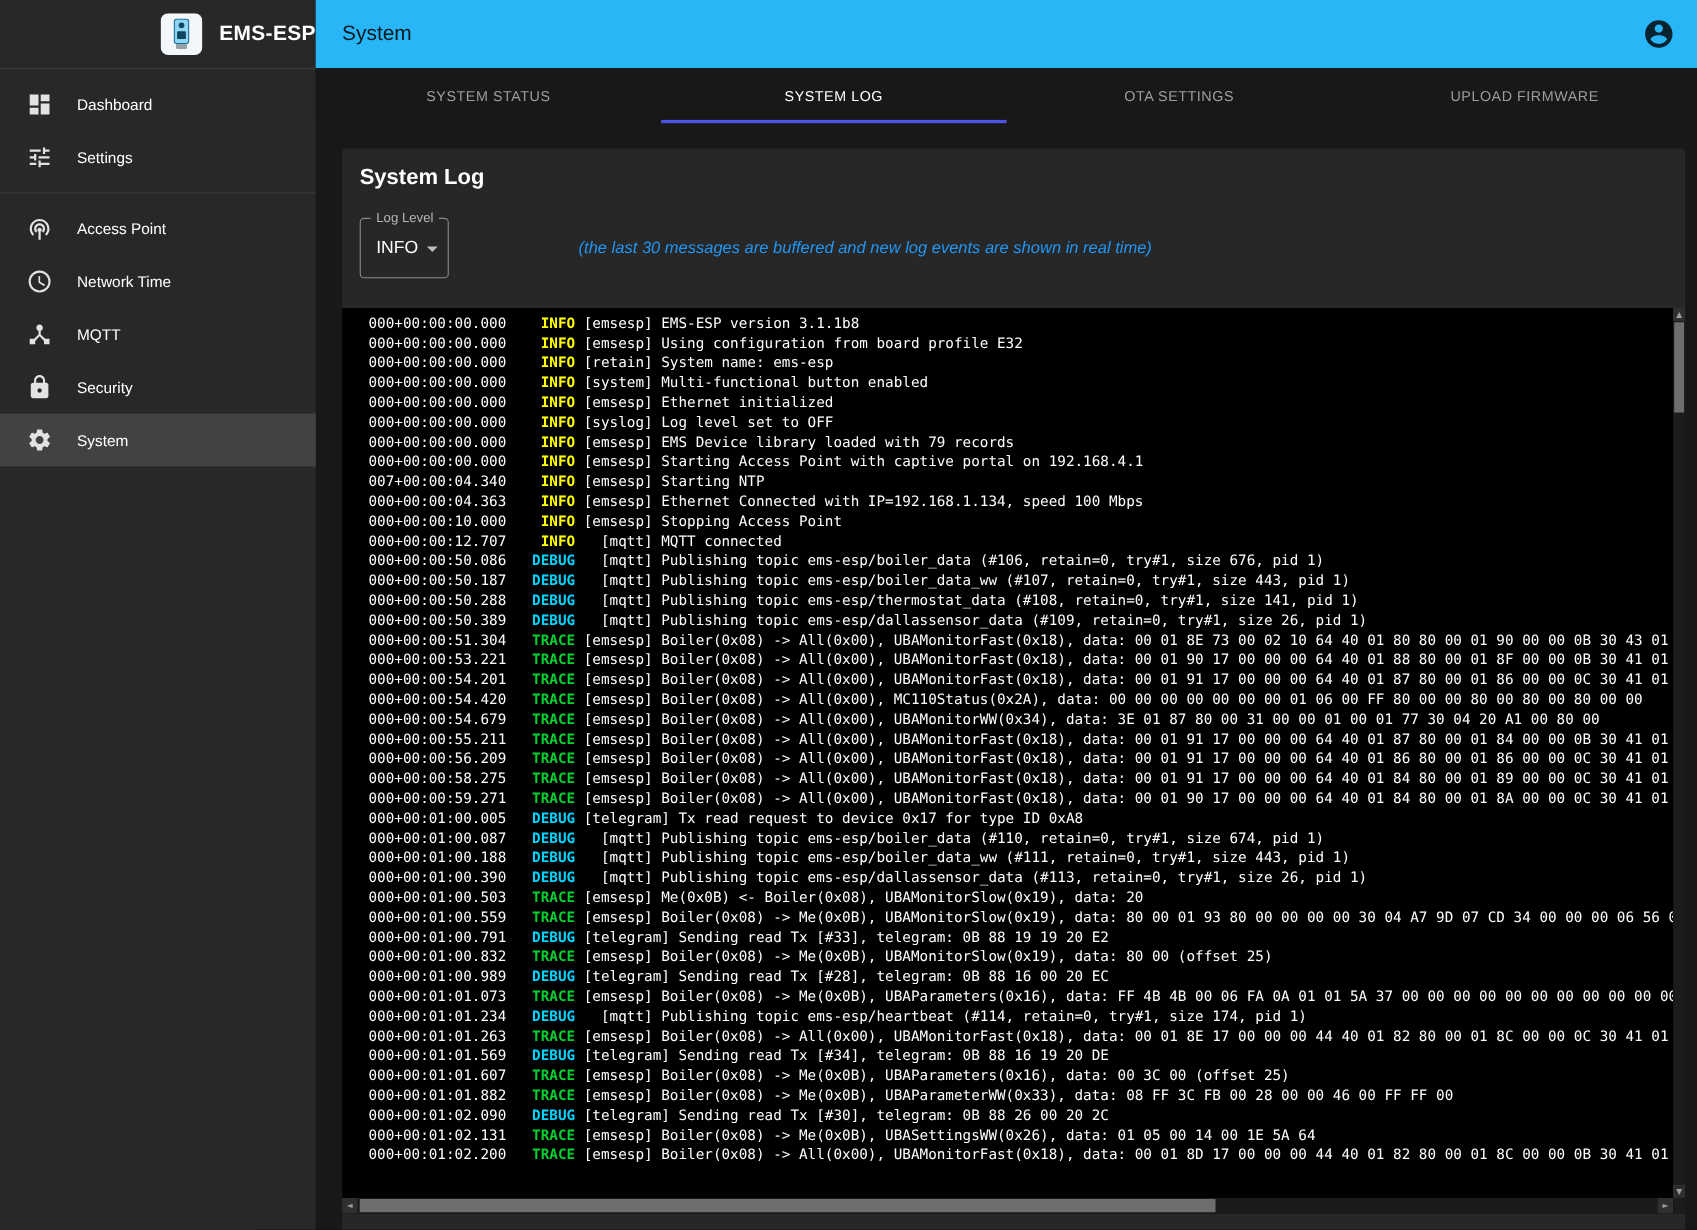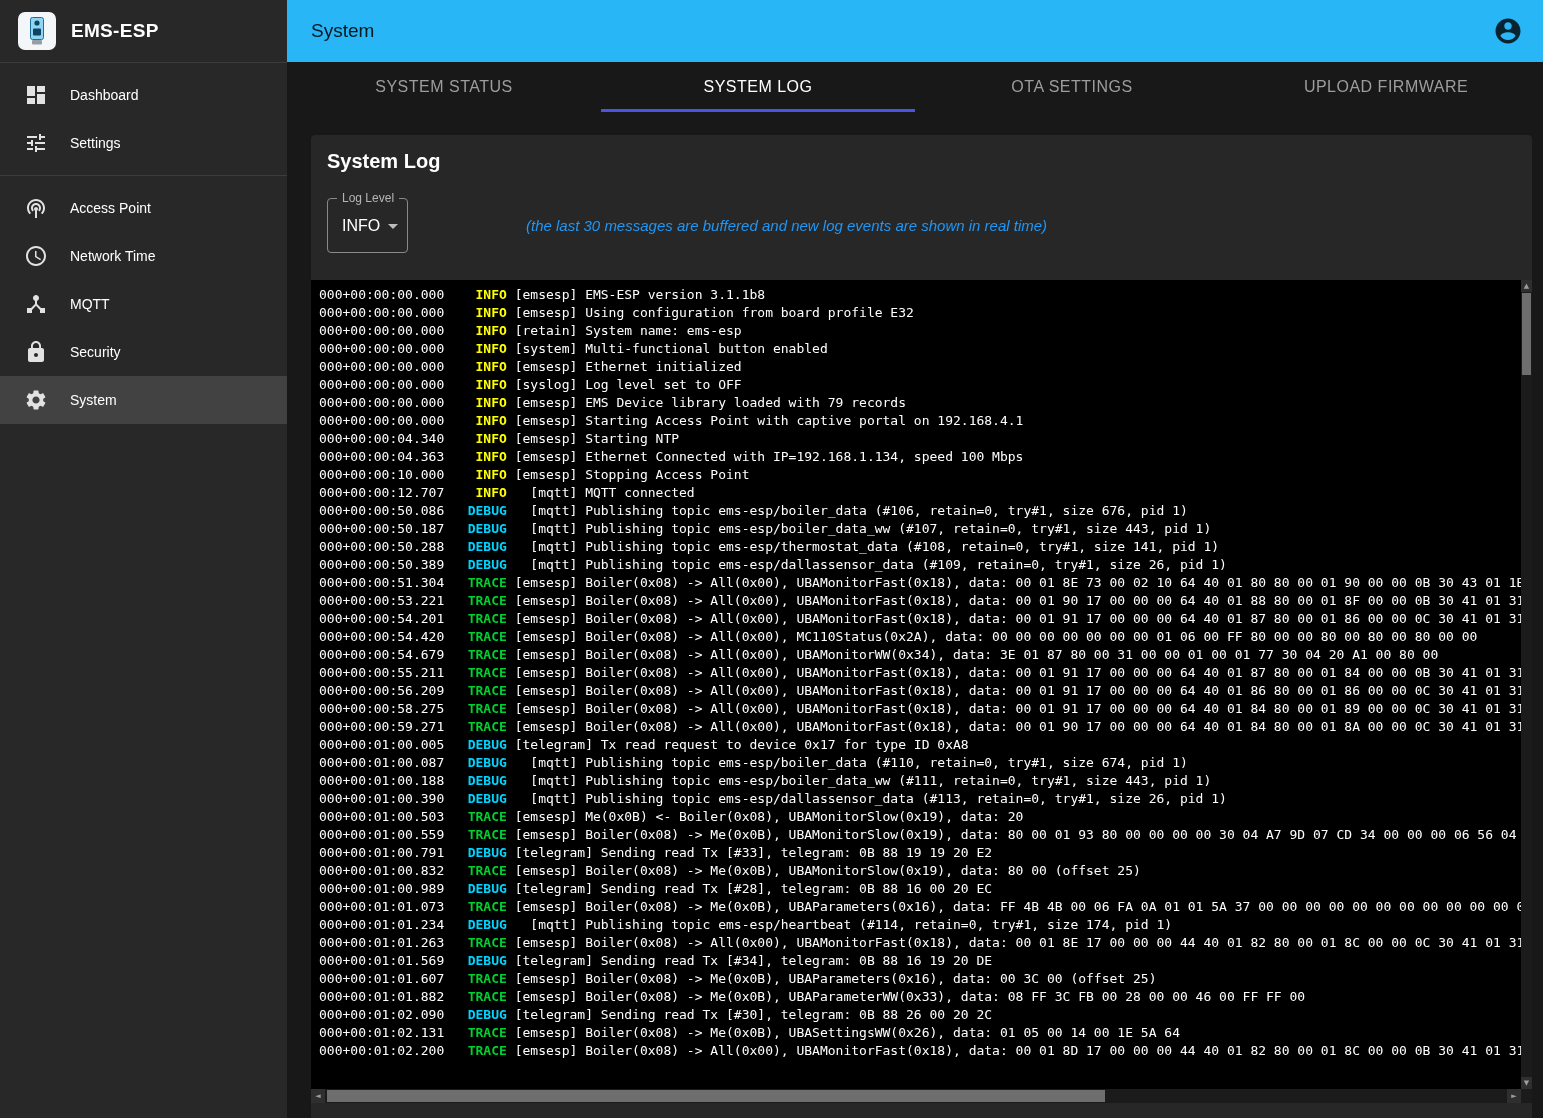--- a/index.html
+++ b/index.html
@@ -6,57 +6,57 @@
   html, body { margin: 0; padding: 0; }
   body {
     width: 1543px; height: 1118px; overflow: hidden;
     background: #181818;
     font-family: "Liberation Sans", "DejaVu Sans", sans-serif;
   }
   .app { display: flex; width: 100%; height: 100%; }
 
   
   .sidebar { width: 287px; min-width: 287px; background: #282828; display: flex; flex-direction: column; }
-  .sidebar-header { height: 62px; min-height: 62px; display: flex; align-items: center; padding-left: 18px; gap: 15px; }
+  .sidebar-header { height: 62px; min-height: 62px; display: flex; align-items: center; padding-left: 18px; gap: 15px; justify-content: flex-end; }
   .brand-title { color: #ffffff; font-size: 19px; font-weight: 700; letter-spacing: .3px; }
   .sidebar-divider { height: 1px; background: #3c3c3c; }
   .nav { padding-top: 8px; }
   .nav-mid-divider { margin: 8px 0; }
   .nav-item { height: 48px; display: flex; align-items: center; padding-left: 24px; gap: 22px; cursor: pointer; color: #ffffff; }
   .nav-item.selected { background: #424242; }
   .nav-icon { width: 24px; height: 24px; display: flex; align-items: center; justify-content: center; }
   .nav-label { font-size: 14px; }
 
   
   .main { flex: 1; display: flex; flex-direction: column; min-width: 0; }
   .appbar { height: 62px; min-height: 62px; background: var(--appbar-color, #29b6f6); display: flex; align-items: center; padding: 0 14px 0 24px; }
   .appbar-title { flex: 1; font-size: 19px; font-weight: 500; color: rgba(0,0,0,.87); }
   .account-btn { width: 42px; height: 42px; border-radius: 50%; display: flex; align-items: center; justify-content: center; cursor: pointer; }
 
   .tab-bar { height: 50px; min-height: 50px; display: flex; background: #181818; }
-  .tab { flex: 1; position: relative; display: flex; align-items: center; justify-content: center; color: #9d9d9d; font-size: 16px; font-weight: 500; letter-spacing: .5px; cursor: pointer; }
+  .tab { flex: 1; position: relative; display: flex; align-items: center; justify-content: center; color: #9d9d9d; font-size: 13px; font-weight: 500; letter-spacing: .5px; cursor: pointer; }
   .tab.active { color: #ffffff; }
   .tab-indicator { position: absolute; left: 0; right: 0; bottom: 0; height: 3px; background: var(--indicator-color, #4a54e1); }
 
   .content { flex: 1; padding: 23px 11px 0 24px; min-height: 0; }
   .card { background: #272727; border-radius: 4px 4px 0 0; height: 100%; display: flex; flex-direction: column; overflow: hidden; }
   .card-head { height: 145px; min-height: 145px; padding: 15px 16px 0 16px; }
   .card-title { margin: 0; color: #ffffff; font-size: 20px; font-weight: 700; }
   .controls { display: flex; align-items: center; margin-top: 25px; }
 
   .select-box { position: relative; width: 81px; height: 55px; border: 1px solid #8a8a8a; border-radius: 4px; cursor: pointer; }
   .select-label { position: absolute; top: -8px; left: 9px; padding: 0 5px; background: #272727; font-size: 12px; color: #b5b5b5; }
   .select-value { position: absolute; left: 14px; top: 50%; transform: translateY(-50%); color: #ffffff; font-size: 16px; }
   .caret { position: absolute; right: 9px; top: 50%; margin-top: -2px; width: 0; height: 0; border-left: 5px solid transparent; border-right: 5px solid transparent; border-top: 5px solid #bdbdbd; }
 
   .note { margin-left: 118px; font-size: 15px; font-style: italic; color: var(--note-color, #2196f3); }
 
   
   .console { position: relative; background: #000000; height: 823px; min-height: 823px; }
-  .log-lines { position: absolute; left: 0; top: 0; right: 11px; bottom: 14px; overflow: hidden; padding: 6px 0 0 8px;
+  .log-lines { position: absolute; left: 0; top: 0; right: 11px; bottom: 14px; overflow: hidden; padding: 6px 0 0 24px;
     font-family: "DejaVu Sans Mono", "Liberation Mono", monospace; font-size: 13px; line-height: 18px; color: #ffffff; border-radius: 19px; }
   .log-line { white-space: pre; }
   .log-line .lvl { font-weight: bold; }
 
   .vsb { position: absolute; top: 0; right: 0; width: 11px; height: 809px; background: #1b1b1b; }
   .vsb-thumb { position: absolute; top: 13px; left: 1px; right: 1px; height: 82px; background: #6e6e6e; }
   .hsb { position: absolute; left: 0; bottom: 0; right: 11px; height: 14px; background: #1b1b1b; }
   .hsb-thumb { position: absolute; left: 16px; top: 1px; bottom: 1px; width: 778px; background: #6e6e6e; }
   .sb-btn { position: absolute; display: flex; align-items: center; justify-content: center; color: #9e9e9e; font-size: 7px; background: #2f2f2f; cursor: pointer; font-family: "DejaVu Sans", sans-serif; }
   .vsb-up { top: 0; left: 0; right: 0; height: 12px; }
@@ -191,21 +191,21 @@
         <div class="console">
           <div class="log-lines">
               <div class="log-line"><span>000+00:00:00.000   </span><span class="lvl" style="color: rgb(255, 255, 0);"> INFO</span><span> [emsesp] EMS-ESP version 3.1.1b8</span></div>
               <div class="log-line"><span>000+00:00:00.000   </span><span class="lvl" style="color: rgb(255, 255, 0);"> INFO</span><span> [emsesp] Using configuration from board profile E32</span></div>
               <div class="log-line"><span>000+00:00:00.000   </span><span class="lvl" style="color: rgb(255, 255, 0);"> INFO</span><span> [retain] System name: ems-esp</span></div>
               <div class="log-line"><span>000+00:00:00.000   </span><span class="lvl" style="color: rgb(255, 255, 0);"> INFO</span><span> [system] Multi-functional button enabled</span></div>
               <div class="log-line"><span>000+00:00:00.000   </span><span class="lvl" style="color: rgb(255, 255, 0);"> INFO</span><span> [emsesp] Ethernet initialized</span></div>
               <div class="log-line"><span>000+00:00:00.000   </span><span class="lvl" style="color: rgb(255, 255, 0);"> INFO</span><span> [syslog] Log level set to OFF</span></div>
               <div class="log-line"><span>000+00:00:00.000   </span><span class="lvl" style="color: rgb(255, 255, 0);"> INFO</span><span> [emsesp] EMS Device library loaded with 79 records</span></div>
               <div class="log-line"><span>000+00:00:00.000   </span><span class="lvl" style="color: rgb(255, 255, 0);"> INFO</span><span> [emsesp] Starting Access Point with captive portal on 192.168.4.1</span></div>
-              <div class="log-line"><span>000+00:00:04.340   </span><span class="lvl" style="color: rgb(255, 255, 0);"> INFO</span><span> [emsesp] Starting NTP</span></div>
+              <div class="log-line"><span>007+00:00:04.340   </span><span class="lvl" style="color: rgb(255, 255, 0);"> INFO</span><span> [emsesp] Starting NTP</span></div>
               <div class="log-line"><span>000+00:00:04.363   </span><span class="lvl" style="color: rgb(255, 255, 0);"> INFO</span><span> [emsesp] Ethernet Connected with IP=192.168.1.134, speed 100 Mbps</span></div>
               <div class="log-line"><span>000+00:00:10.000   </span><span class="lvl" style="color: rgb(255, 255, 0);"> INFO</span><span> [emsesp] Stopping Access Point</span></div>
               <div class="log-line"><span>000+00:00:12.707   </span><span class="lvl" style="color: rgb(255, 255, 0);"> INFO</span><span>   [mqtt] MQTT connected</span></div>
               <div class="log-line"><span>000+00:00:50.086   </span><span class="lvl" style="color: rgb(0, 213, 255);">DEBUG</span><span>   [mqtt] Publishing topic ems-esp/boiler_data (#106, retain=0, try#1, size 676, pid 1)</span></div>
               <div class="log-line"><span>000+00:00:50.187   </span><span class="lvl" style="color: rgb(0, 213, 255);">DEBUG</span><span>   [mqtt] Publishing topic ems-esp/boiler_data_ww (#107, retain=0, try#1, size 443, pid 1)</span></div>
               <div class="log-line"><span>000+00:00:50.288   </span><span class="lvl" style="color: rgb(0, 213, 255);">DEBUG</span><span>   [mqtt] Publishing topic ems-esp/thermostat_data (#108, retain=0, try#1, size 141, pid 1)</span></div>
               <div class="log-line"><span>000+00:00:50.389   </span><span class="lvl" style="color: rgb(0, 213, 255);">DEBUG</span><span>   [mqtt] Publishing topic ems-esp/dallassensor_data (#109, retain=0, try#1, size 26, pid 1)</span></div>
               <div class="log-line"><span>000+00:00:51.304   </span><span class="lvl" style="color: rgb(0, 208, 48);">TRACE</span><span> [emsesp] Boiler(0x08) -&gt; All(0x00), UBAMonitorFast(0x18), data: 00 01 8E 73 00 02 10 64 40 01 80 80 00 01 90 00 00 0B 30 43 01 1B 80 00</span></div>
               <div class="log-line"><span>000+00:00:53.221   </span><span class="lvl" style="color: rgb(0, 208, 48);">TRACE</span><span> [emsesp] Boiler(0x08) -&gt; All(0x00), UBAMonitorFast(0x18), data: 00 01 90 17 00 00 00 64 40 01 88 80 00 01 8F 00 00 0B 30 41 01 31 80 00</span></div>
               <div class="log-line"><span>000+00:00:54.201   </span><span class="lvl" style="color: rgb(0, 208, 48);">TRACE</span><span> [emsesp] Boiler(0x08) -&gt; All(0x00), UBAMonitorFast(0x18), data: 00 01 91 17 00 00 00 64 40 01 87 80 00 01 86 00 00 0C 30 41 01 31 80 00</span></div>

